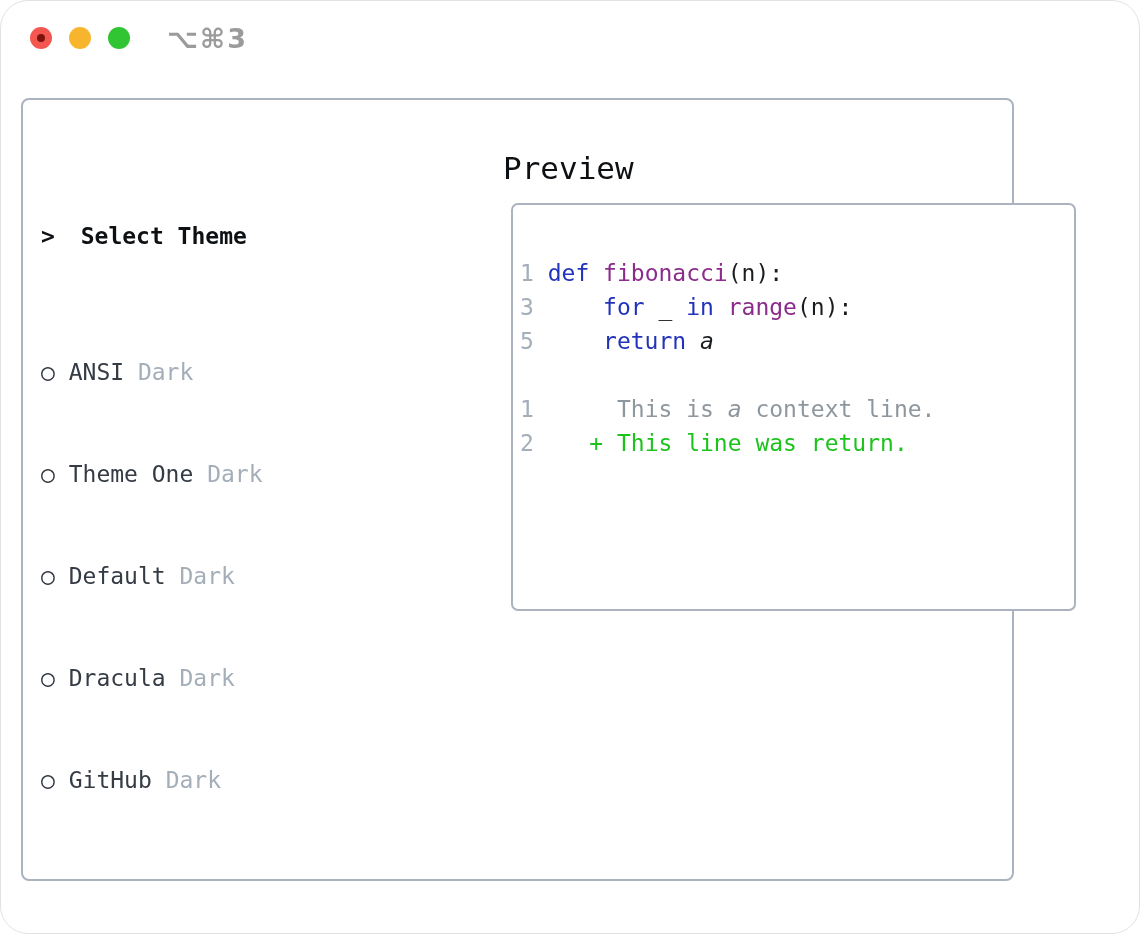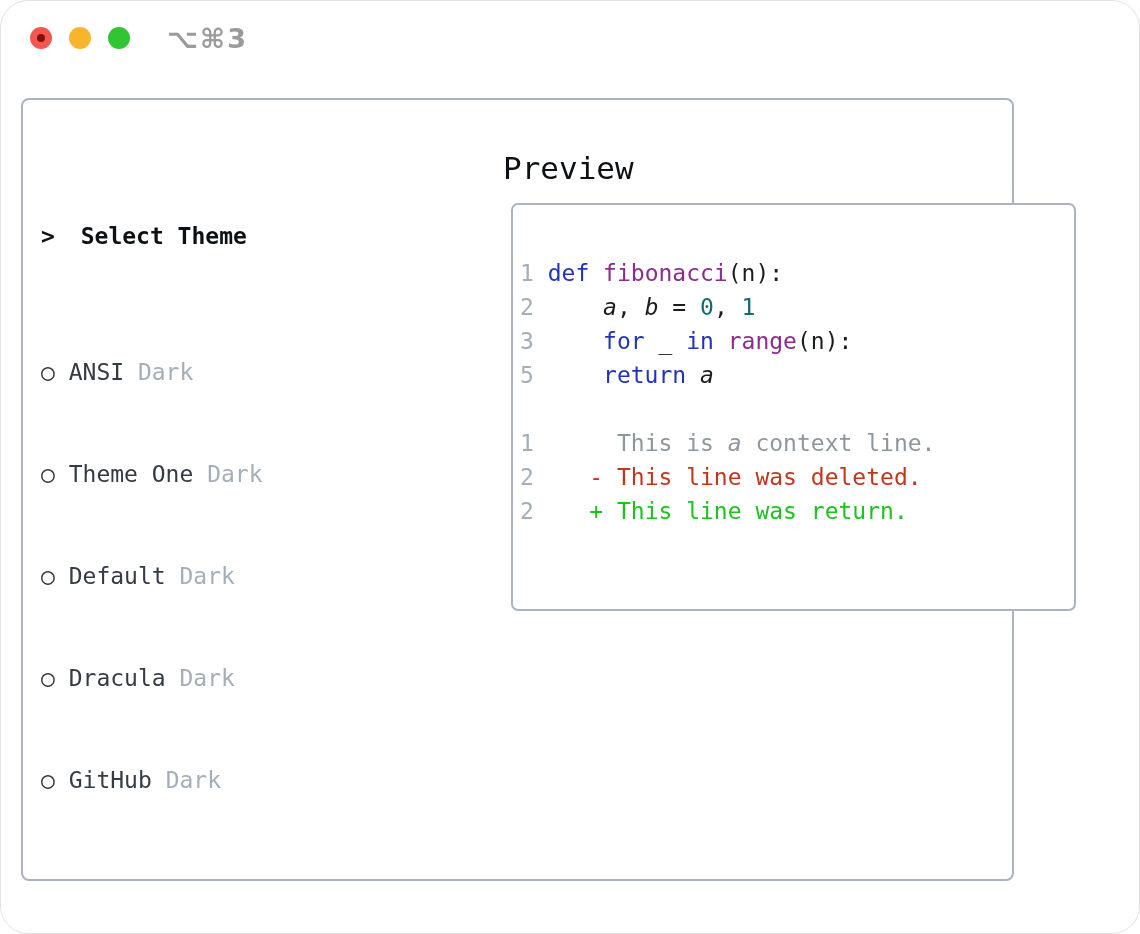--- a/index.html
+++ b/index.html
@@ -97,23 +97,21 @@
 
       
       
       
     </div>
 
     <div class="preview-label">Preview</div>
 
     <div class="preview-box">
       <div class="cl"><span class="ln">1</span><span class="kw">def</span><span> </span><span class="fn">fibonacci</span><span>(n):</span></div>
-      <div class="cl"><span class="ln">2</span><span>    </span><span class="id">a</span><span>, </span><span class="id">b</span><span> = </span><span class="lit">0</span><span>, </span><span class="lit">1</span></div>
       <div class="cl"><span class="ln">3</span><span>    </span><span class="kw">for</span><span> _ </span><span class="kw">in</span><span> </span><span class="fn">range</span><span>(n):</span></div>
       <div class="cl"><span class="ln">5</span><span>    </span><span class="kw">return</span><span> </span><span class="id">a</span></div>
       <div class="cl"></div>
       <div class="cl ctx"><span class="ln">1</span><span>     </span><span>This is </span><span class="id">a</span><span> context line.</span></div>
-      <div class="cl del"><span class="ln">2</span><span>   </span><span>- </span><span>This line was deleted.</span></div>
       <div class="cl add"><span class="ln">2</span><span>   </span><span>+ </span><span>This line was return.</span></div>
     </div>
 
   </div>
 </div>
 
 </body></html>

